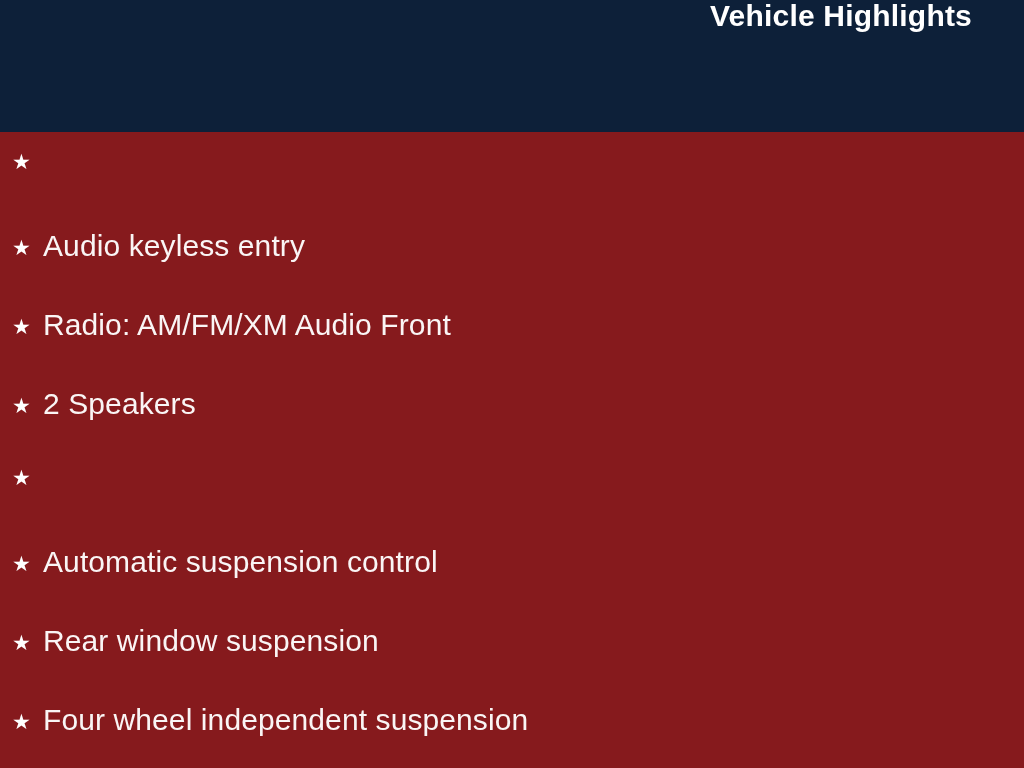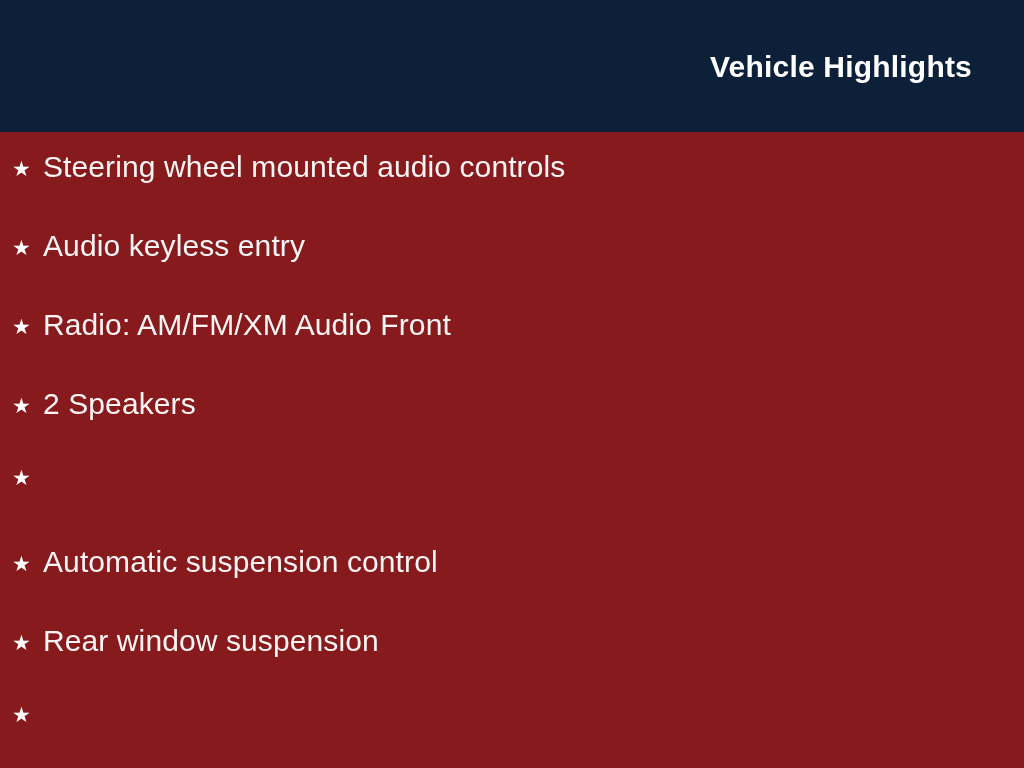--- a/index.html
+++ b/index.html
@@ -27,21 +27,20 @@
   
   #slide-header {
     position: absolute;
     top: 0;
     left: 0;
     width: 1024px;
     height: 132px;
     background-color: #0D2039;
     box-sizing: border-box;
     display: flex;
-    align-items: center;
     justify-content: flex-end;
     padding-right: 52px;
   }
 
   #slide-title {
     color: #FFFFFF;
     font-family: "Liberation Sans", sans-serif;
     font-size: 30px;
     font-weight: bold;
     letter-spacing: 0.2px;
@@ -111,21 +110,20 @@
 
   <div id="slide-header">
     <h1 id="slide-title">Vehicle Highlights</h1>
   </div>
 
   <div id="slide-body">
     <ul id="highlights-list">
 
       <li class="highlight-item">
         <span class="bullet-star">★</span>
-        <span class="highlight-label">Steering wheel mounted audio controls</span>
       </li>
 
       <li class="highlight-item">
         <span class="bullet-star">★</span>
         <span class="highlight-label">Audio keyless entry</span>
       </li>
 
       <li class="highlight-item">
         <span class="bullet-star">★</span>
         <span class="highlight-label">Radio: AM/FM/XM Audio Front</span>
@@ -145,18 +143,19 @@
         <span class="highlight-label">Automatic suspension control</span>
       </li>
 
       <li class="highlight-item">
         <span class="bullet-star">★</span>
         <span class="highlight-label">Rear window suspension</span>
       </li>
 
       <li class="highlight-item">
         <span class="bullet-star">★</span>
+        <span class="highlight-label">Four wheel independent suspension</span>
       </li>
 
     </ul>
   </div>
 
 </div>
 
 </body></html>

